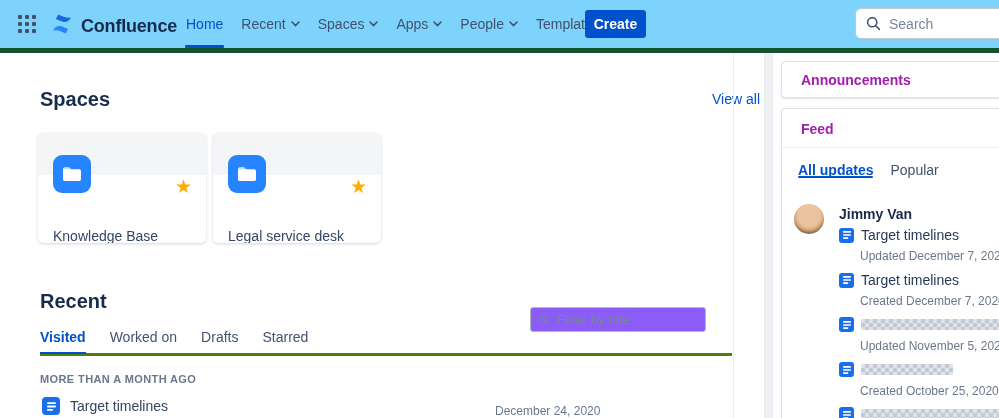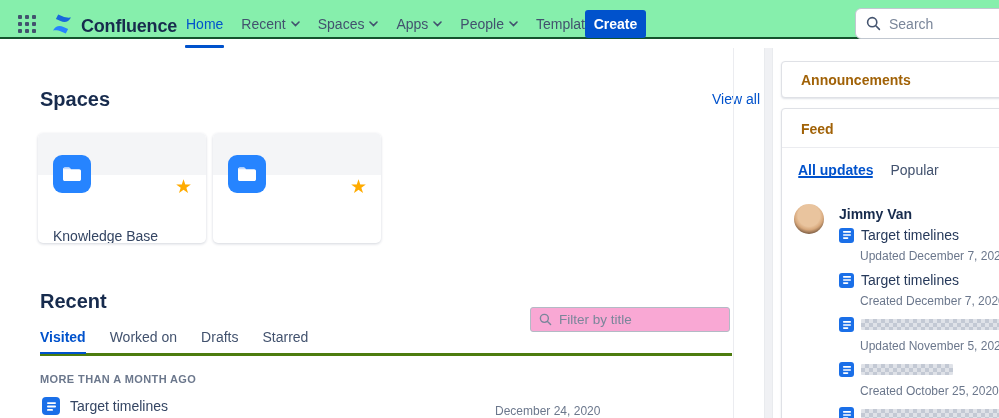--- a/index.html
+++ b/index.html
@@ -1,20 +1,20 @@
 <!DOCTYPE html>
 <html><head>
 <meta charset="utf-8">
 <style>
   * { margin:0; padding:0; box-sizing:border-box; }
   body { font-family:"Liberation Sans", sans-serif; background:#fff; }
   .screen { position:relative; width:999px; height:418px; overflow:hidden; background:#fff; }
 
   
-  .topnav { position:absolute; left:0; top:0; width:999px; height:39px; background:#86efac; border-bottom:2px solid #14532d; z-index:5; }
+  .topnav { position:absolute; left:0; top:0; width:999px; height:53px; background:#7dd3fc; border-bottom:5px solid #14532d; z-index:5; }
   .appgrid { position:absolute; left:18px; top:15px; width:18px; height:18px; cursor:pointer; }
   .logo { position:absolute; left:50px; top:12px; display:flex; align-items:center; gap:7px; cursor:pointer; }
   .logo-text { font-size:18px; font-weight:600; color:#172B4D; letter-spacing:-0.2px; }
   .navitems { position:absolute; left:185px; top:0; height:48px; display:flex; gap:16px; align-items:stretch; }
   .navitem { position:relative; display:flex; align-items:center; gap:5px; font-size:14px; font-weight:500; color:#42526E; cursor:pointer; padding:0 1px; }
   .navitem.active { color:#0052CC; }
   .navitem.active::after { content:""; position:absolute; left:0; right:0; bottom:0; height:3px; background:#0052CC; border-radius:1px; }
   .btn-create { position:absolute; left:585px; top:10px; width:61px; height:28px; background:#0052CC; color:#fff; font-size:14px; font-weight:700; border:none; border-radius:3px; cursor:pointer; font-family:inherit; }
   .searchbox { position:absolute; left:855px; top:8px; width:200px; height:31px; border:1.5px solid #C1C7D0; border-radius:6px; background:#fff; display:flex; align-items:center; padding:0 10px; gap:8px; }
   .searchbox input { border:none; outline:none; font-size:14px; color:#172B4D; width:120px; font-family:inherit; background:transparent; }
@@ -30,41 +30,41 @@
   .view-all { position:absolute; left:684px; top:43px; font-size:14px; color:#0052CC; cursor:pointer; text-decoration:none;margin-left:28px; }
 
   .cards { position:absolute; left:38px; top:85px; display:flex; gap:7px; }
   .space-card { position:relative; width:168px; height:110px; background:#fff; border-radius:5px; box-shadow:0 1px 3px rgba(9,30,66,0.18); cursor:pointer; overflow:hidden; }
   .space-card .card-top { height:42px; background:#F4F5F7; border-radius:5px 5px 0 0; }
   .folder-badge { position:absolute; left:15px; top:22px; width:38px; height:38px; background:#2684FF; border-radius:9px; display:flex; align-items:center; justify-content:center; }
   .card-star { position:absolute; right:14px; top:44px; font-size:19px; color:#FFAB00; line-height:1; cursor:pointer; }
   .card-title { position:absolute; left:15px; top:61px; font-size:14px; color:#344563;margin-top:34px; }
 
   .recent-title { top:242px; }
-  .filterbox { position:absolute; left:530px; top:259px; width:200px; height:25px; border:1px solid #B3BAC5; border-radius:3px; background:#f9a8d4; display:flex; align-items:center; padding:0 8px; gap:7px; }
+  .filterbox { position:absolute; left:530px; top:259px; width:176px; height:25px; border:1px solid #B3BAC5; border-radius:3px; background:#8b5cf6; display:flex; align-items:center; padding:0 8px; gap:7px; }
   .filterbox input { border:none; outline:none; font-size:13.5px; color:#172B4D; width:140px; font-family:inherit; background:transparent; }
   .filterbox input::placeholder { color:#7A869A; }
 
   .tabs { position:absolute; left:40px; top:281px; width:692px; border-bottom:3px solid #4d7c0f; display:flex; gap:24px; }
   .tab { position:relative; font-size:14px; color:#42526E; padding-bottom:8px; cursor:pointer; }
   .tab.active { color:#0052CC; font-weight:600; }
   .tab.active::after { content:""; position:absolute; left:0; right:0; bottom:-1px; height:2px; background:#0052CC; }
 
   .group-label { position:absolute; left:40px; top:325px; font-size:11px; font-weight:700; letter-spacing:0.4px; color:#6B778C; }
   .recent-item { position:absolute; left:42px; top:349px; display:flex; align-items:center; gap:10px; cursor:pointer; }
   .recent-item-title { font-size:14px; color:#344563; }
   .recent-item-date { position:absolute; left:495px; top:356px; font-size:12px; color:#6B778C; }
 
   .doc-badge { width:16px; height:16px; background:#1A6FE8; border-radius:3px; display:flex; align-items:center; justify-content:center; flex:none; }
 
   
   .sidebar { position:absolute; left:774px; top:48px; width:225px; bottom:0; background:#fff; }
   .card { position:absolute; left:7px; width:240px; background:#fff; border:1px solid #DFE1E6; border-radius:4px; box-shadow:0 1px 2px rgba(9,30,66,0.13); }
   .ann-card { top:13px; height:37px; display:flex; align-items:center; padding-left:19px; cursor:pointer; }
-  .card-head { font-size:14px; font-weight:700; color:#a16207; }
+  .card-head { font-size:14px; font-weight:700; color:#a21caf; }
   .feed-card { top:60px; height:370px; }
   .feed-title { padding:11px 0 9px 19px; border-bottom:1px solid #EBECF0; }
   .feed-tabs { display:flex; gap:17px; padding:14px 0 0 16px; }
   .feed-tab { position:relative; font-size:14px; color:#42526E; padding-bottom:0; cursor:pointer; }
   .feed-tab.active { color:#0052CC; font-weight:700; }
   .feed-tab.active::after { content:""; position:absolute; left:0; right:0; bottom:0; height:2.5px; background:#0052CC; border-radius:1px; }
 
   .avatar { position:absolute; left:12px; top:95px; width:30px; height:30px; border-radius:50%;
             background:radial-gradient(circle at 50% 38%, #e9c49e 0 46%, #d7a87c 60%, #7a5a40 78%, #5d4430 100%); }
   .feed-author { position:absolute; left:57px; top:97px; font-size:14px; font-weight:700; color:#172B4D; }
@@ -166,20 +166,21 @@
       </div>
       <div class="space-card">
         <div class="card-top"></div>
         <span class="folder-badge">
           <svg width="20" height="16" viewBox="0 0 20 16">
             <path d="M1 3.2c0-1 .8-1.8 1.8-1.8h4.4l1.8 1.9h8.2c1 0 1.8.8 1.8 1.8v8.1c0 1-.8 1.8-1.8 1.8H2.8c-1 0-1.8-.8-1.8-1.8V3.2z" fill="#fff"></path>
             <path d="M1 3.2c0-1 .8-1.8 1.8-1.8h4.4l1.8 1.9H1V3.2z" fill="#C8DCFB"></path>
           </svg>
         </span>
         <span class="card-star">★</span>
+        <span class="card-title">Legal service desk</span>
       </div>
     </div>
 
     <h2 class="section-title recent-title">Recent</h2>
 
     <div class="filterbox">
       <svg width="13" height="13" viewBox="0 0 15 15">
           <circle cx="6.2" cy="6.2" r="4.6" stroke="#7A869A" stroke-width="1.6" fill="none"></circle>
           <path d="M9.8 9.8l3.6 3.6" stroke="#7A869A" stroke-width="1.6" stroke-linecap="round"></path>
         </svg>

